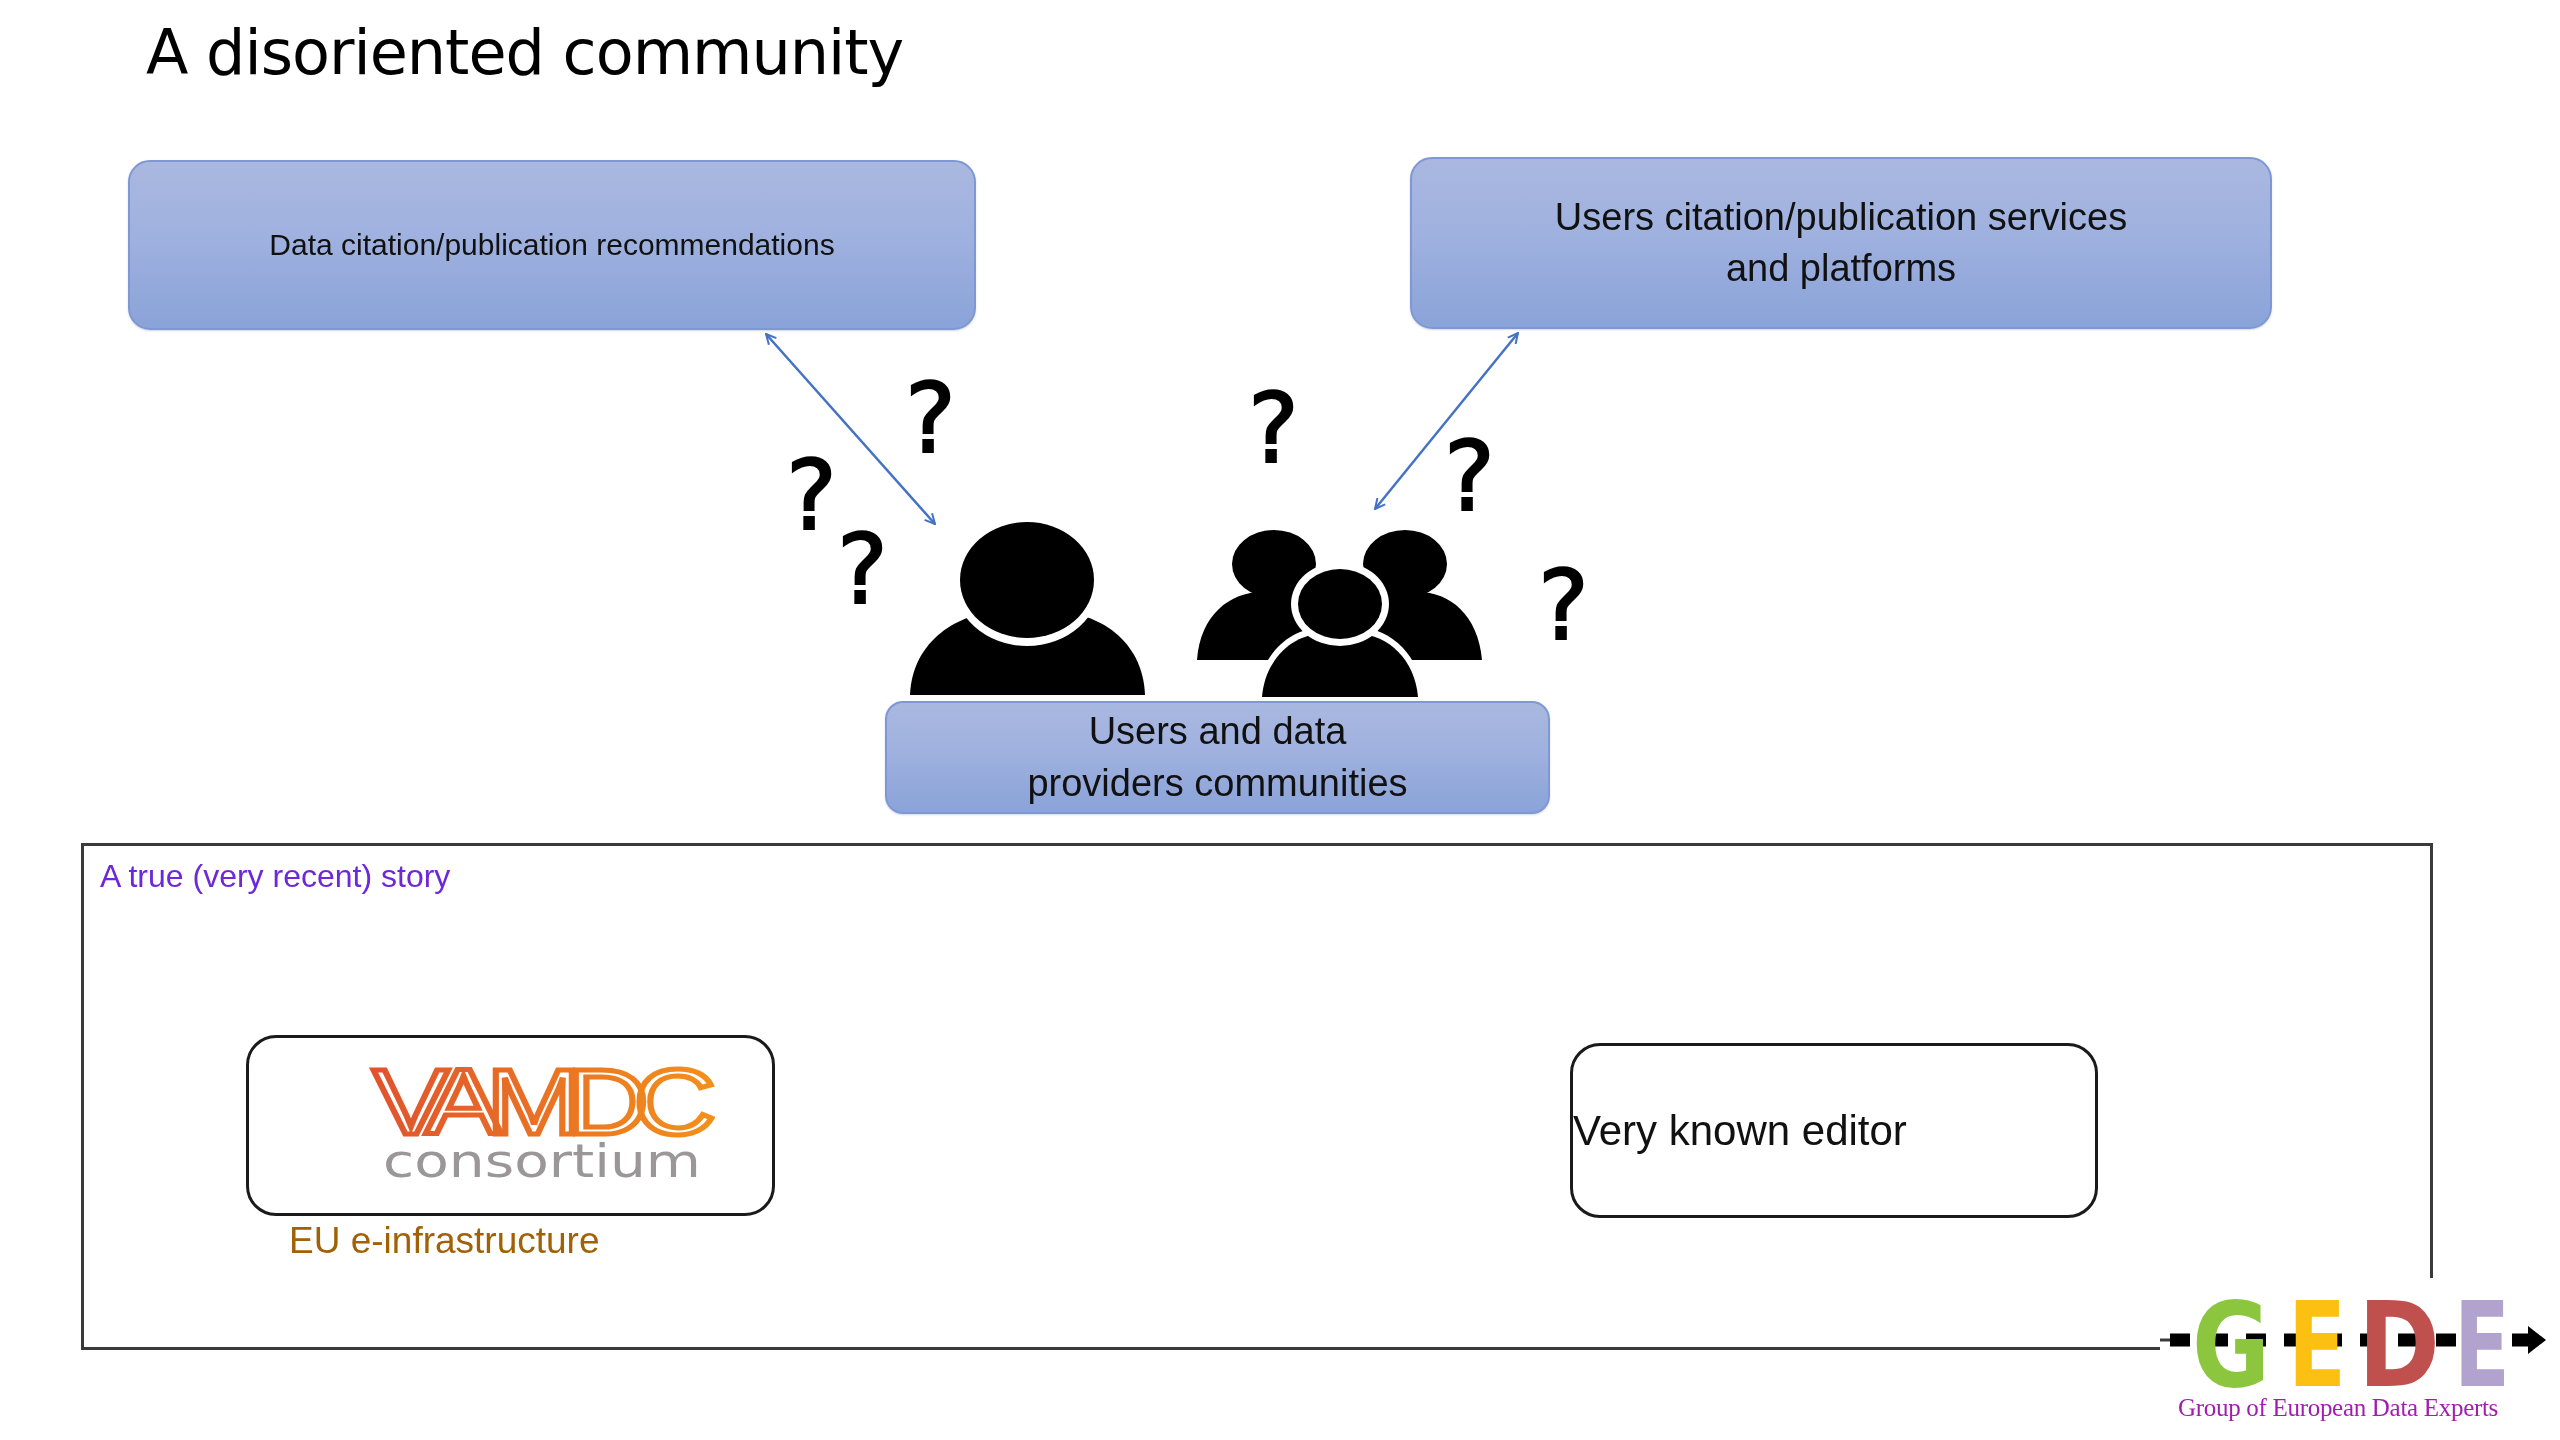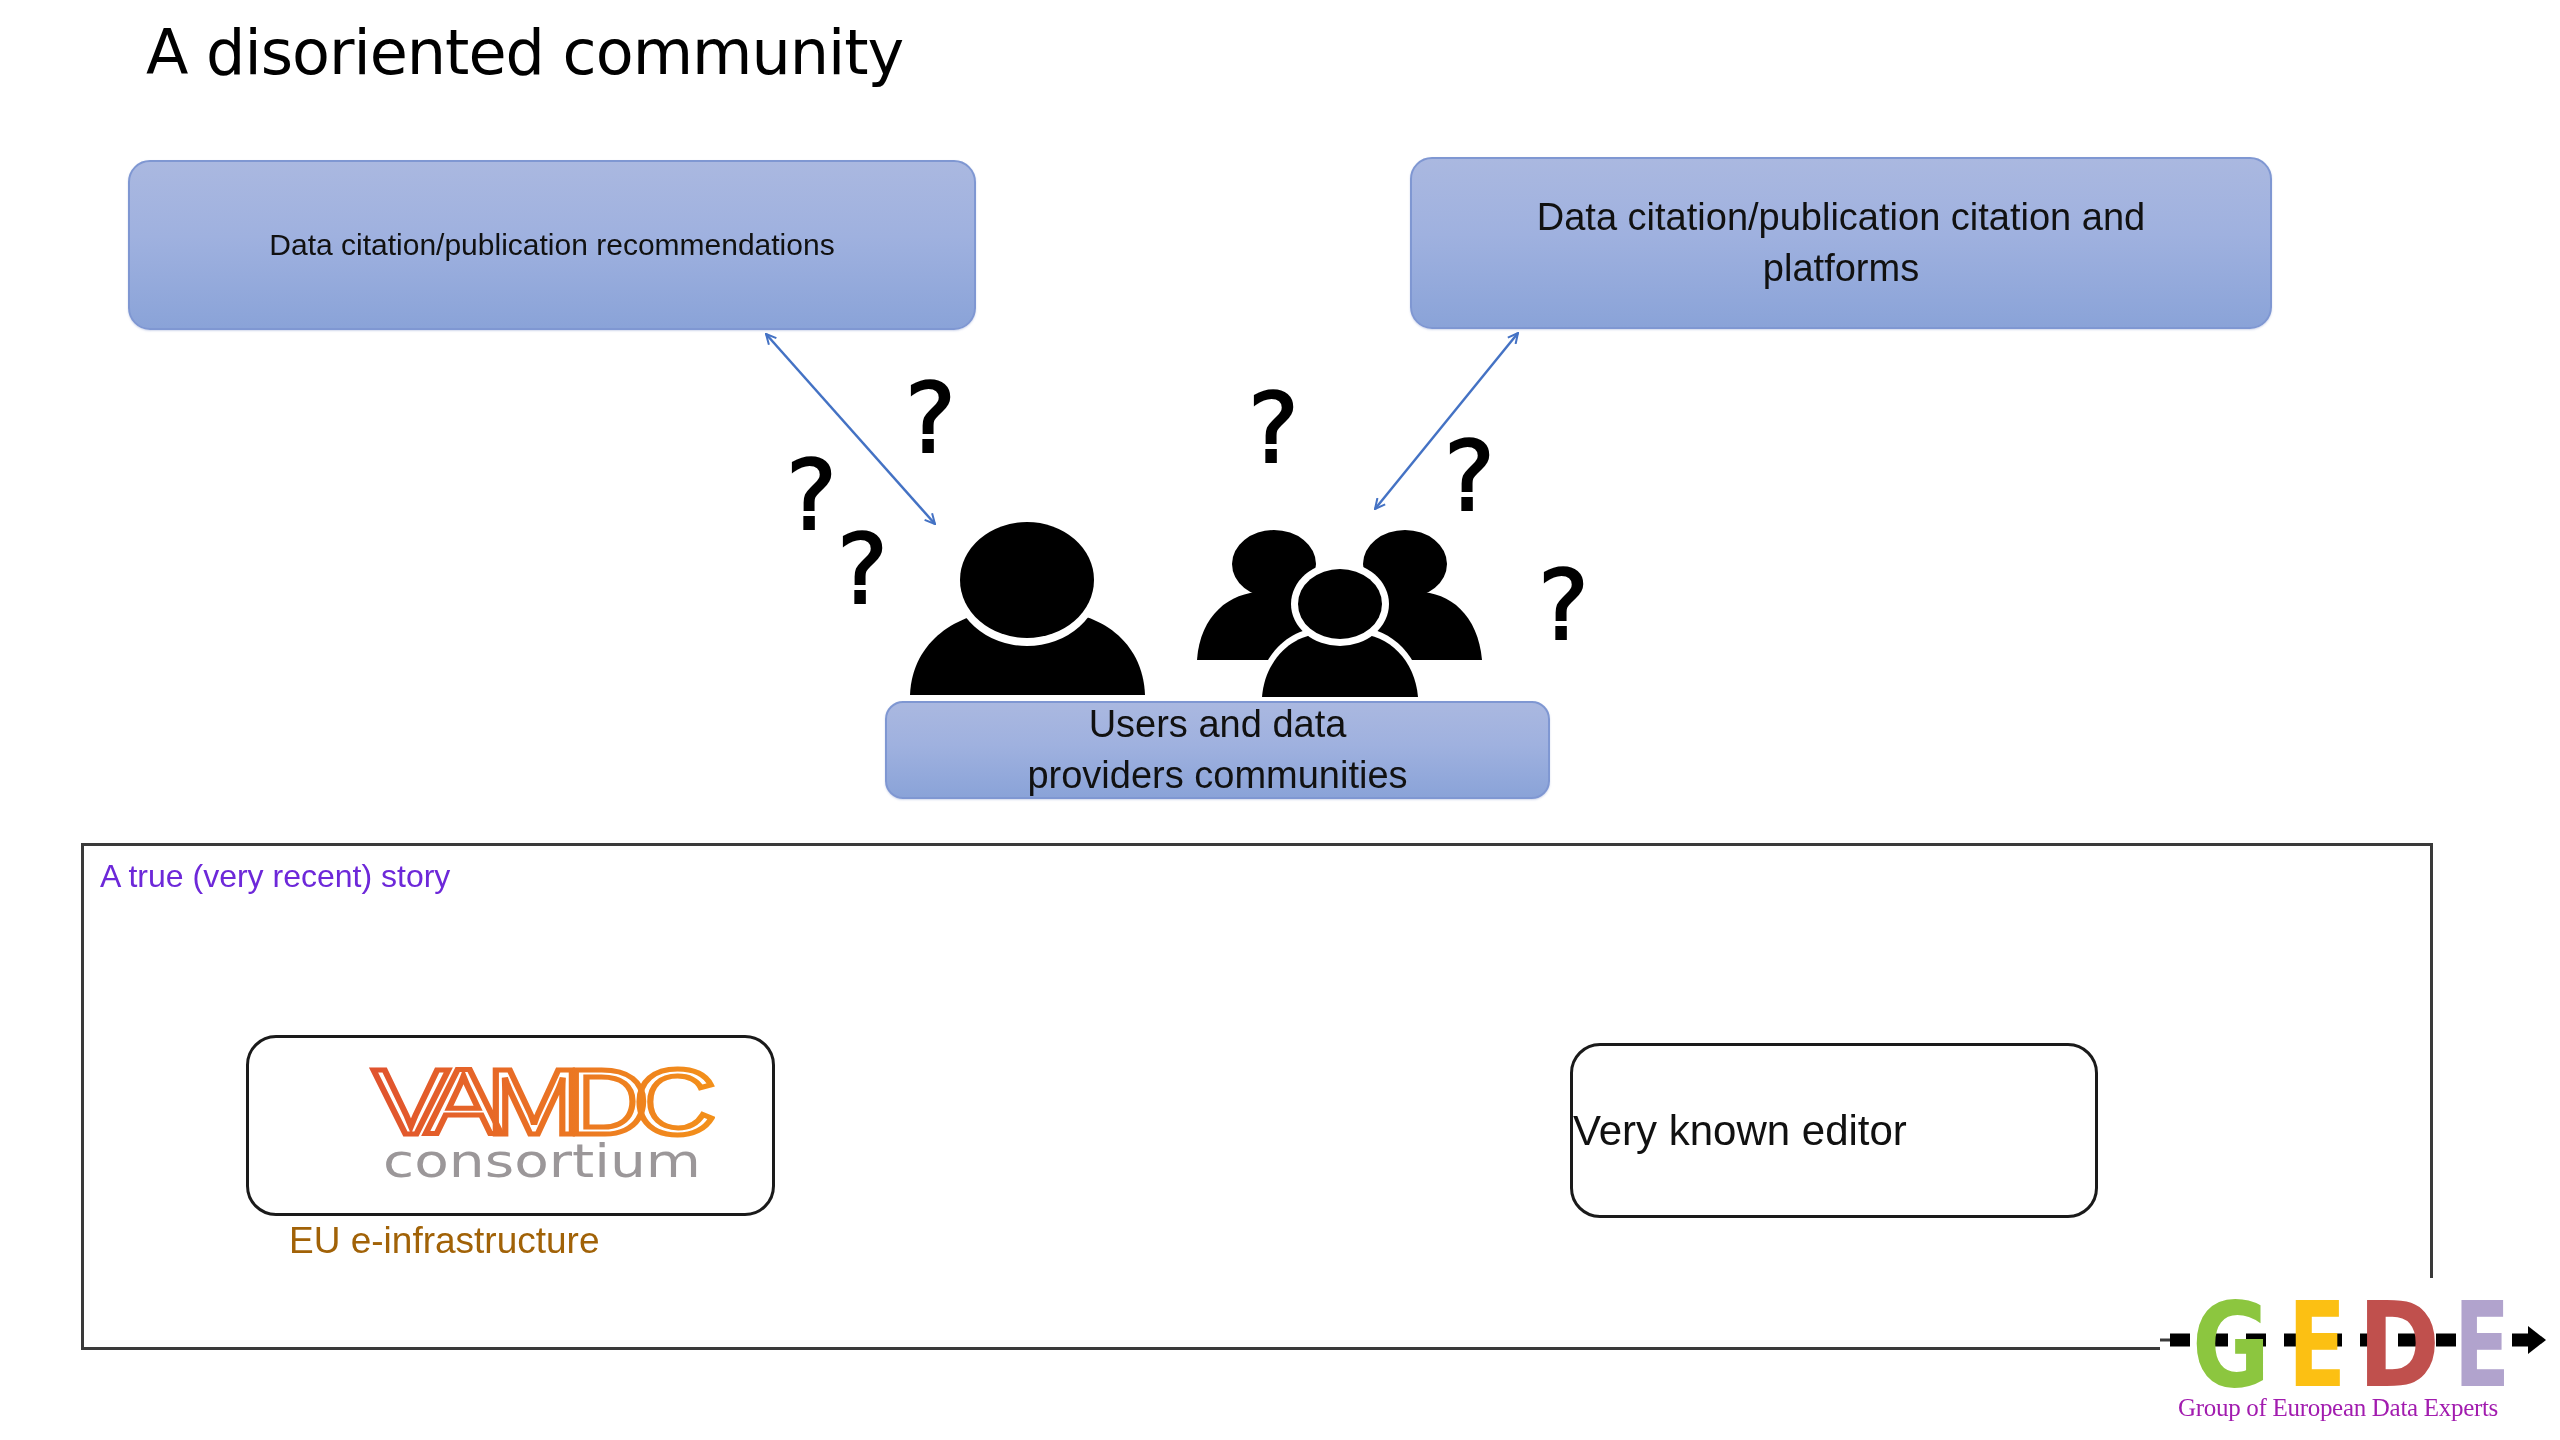--- a/index.html
+++ b/index.html
@@ -45,21 +45,21 @@
     .box-recommendations {
       left: 128px; top: 160px; width: 848px; height: 170px;
       font-size: 30px;
     }
     .box-services {
       left: 1410px; top: 157px; width: 862px; height: 172px;
       font-size: 38px;
       padding: 0 110px;
     }
     .box-users {
-      left: 885px; top: 701px; width: 665px; height: 98px;
+      left: 885px; top: 701px; width: 665px; height: 113px;
       font-size: 38px;
       border-radius: 18px;
       padding: 0 120px;
       align-items: center;
     }
 
     .overlay-svg {
       left: 0; top: 0; width: 2560px; height: 1440px;
       pointer-events: none;
     }
@@ -131,21 +131,21 @@
   </style>
 </head>
 <body>
 
 <div class="abs slide-title">A disoriented community</div>
 
 <div class="abs blue-box box-recommendations">
   <span>Data citation/publication recommendations</span>
 </div>
 <div class="abs blue-box box-services">
-  <span>Data citation/publication citation and platforms</span>
+  <span>Users citation/publication services and platforms</span>
 </div>
 
 <svg class="abs overlay-svg" viewBox="0 0 2560 1440">
   <defs>
     <marker id="arrowhead" viewBox="0 0 12 12" refX="11" refY="6" markerWidth="12" markerHeight="12" orient="auto-start-reverse" markerUnits="userSpaceOnUse">
       <path d="M1,1 L11,6 L1,11" fill="none" stroke="#4472c4" stroke-width="2"></path>
     </marker>
     <linearGradient id="vamdcGrad" x1="0" y1="0" x2="1" y2="0">
       <stop offset="0" stop-color="#e0532e"></stop>
       <stop offset="1" stop-color="#f3901a"></stop>

